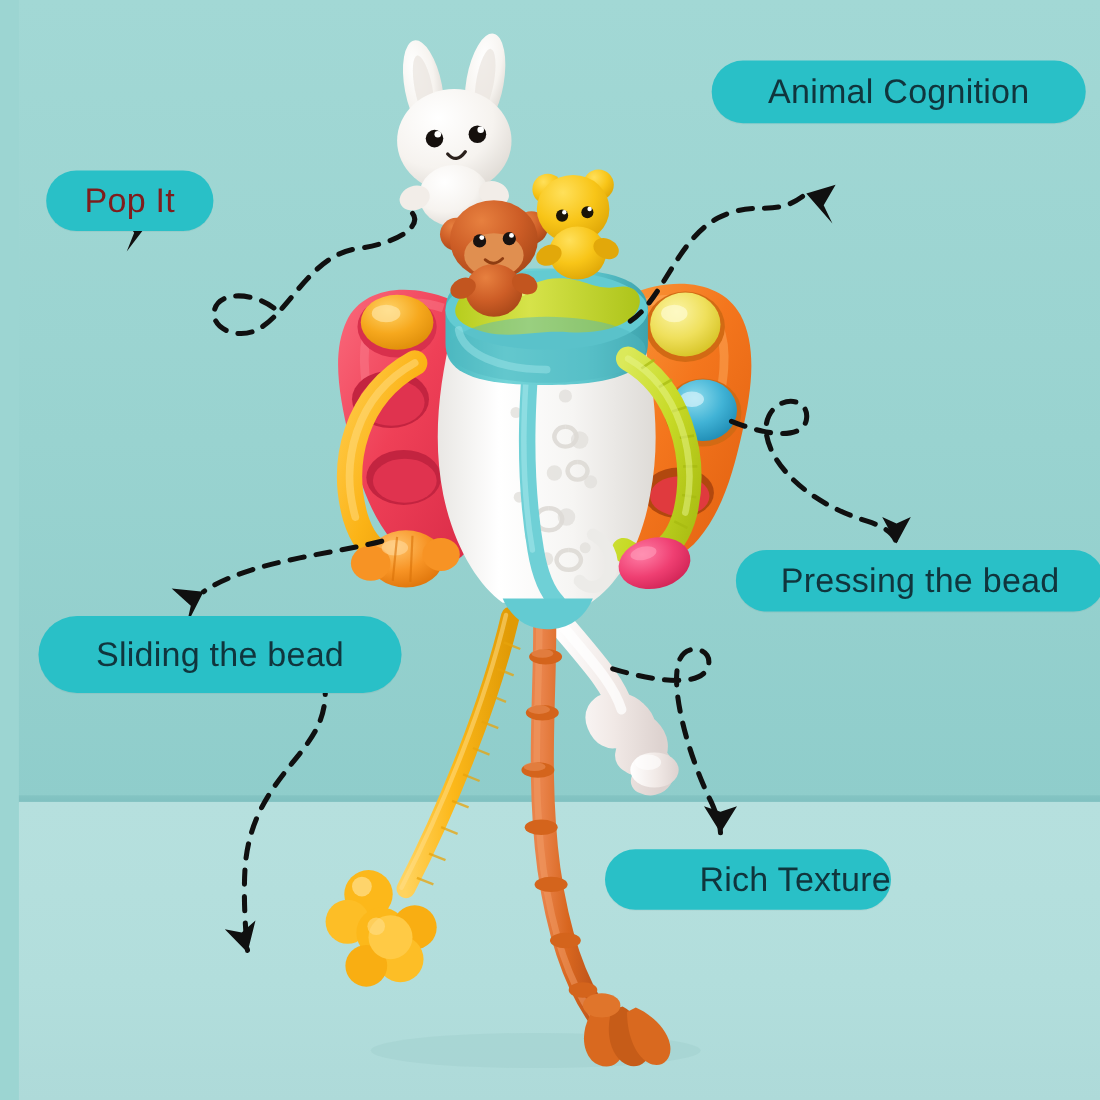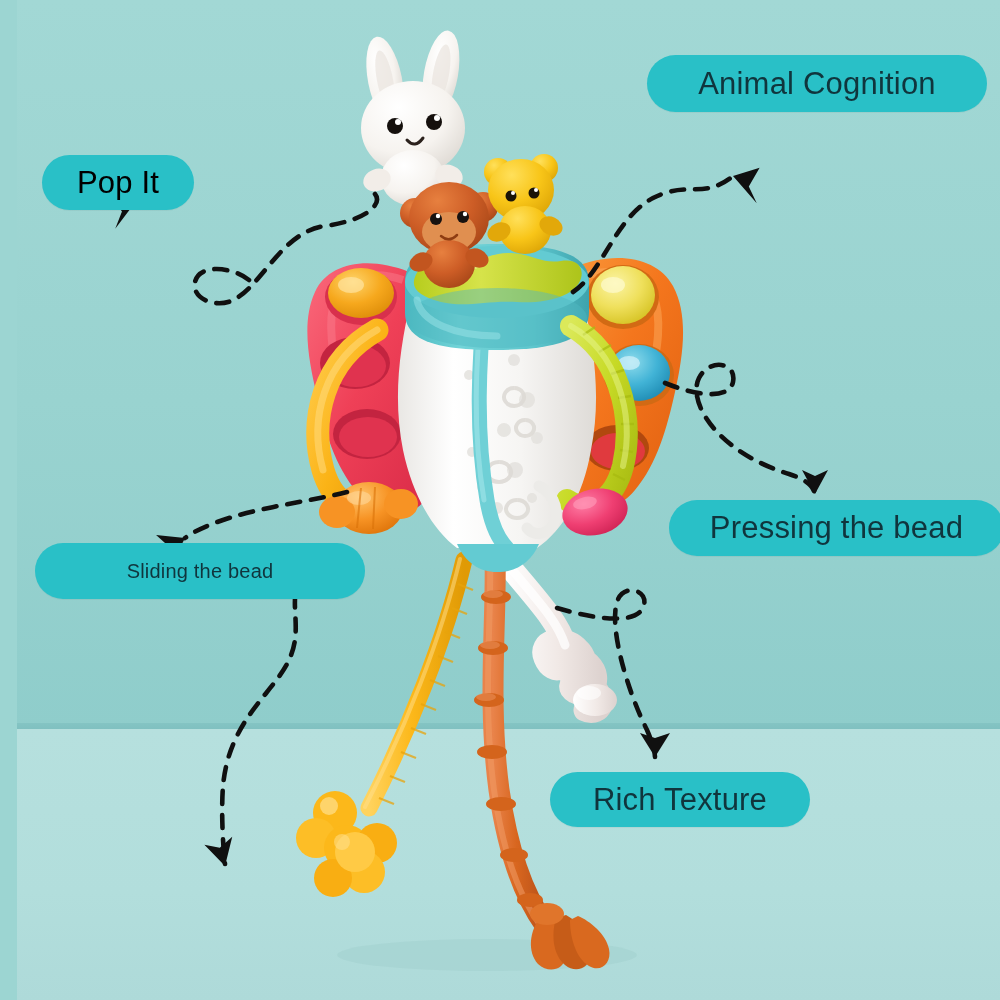--- a/index.html
+++ b/index.html
@@ -417,26 +417,26 @@
       <path d="M798,494 l-13,-24 13,6 13,-6 Z"></path>
       <path d="M168,538 l-28,8 22,8 3,18 Z" transform="rotate(22 168 538)"></path>
       <path d="M638,757 l-15,-24 15,5 15,-5 Z"></path>
       <path d="M208,866 l-14,-26 14,7 15,-7 Z" transform="rotate(-16 208 866)"></path>
     </g>
   </svg>
 
   <div class="pill" style="left: 630px; top: 55px; width: 340px; height: 57px; font-size: 31px; background: rgb(41, 192, 199); color: rgb(16, 53, 61);">
       <span>Animal Cognition</span>
     </div>
-  <div class="pill" style="left: 25px; top: 155px; width: 152px; height: 55px; font-size: 31px; background: rgb(41, 192, 199); color: #000000;">
+  <div class="pill" style="left: 25px; top: 155px; width: 152px; height: 55px; font-size: 31px; background: rgb(41, 192, 199); color: #7f1d1d;">
       <span>Pop It</span>
     </div>
   <div class="pill" style="left: 652px; top: 500px; width: 335px; height: 56px; font-size: 31px; background: rgb(41, 192, 199); color: rgb(16, 53, 61);">
       <span>Pressing the bead</span>
     </div>
-  <div class="pill" style="left: 18px; top: 543px; width: 330px; height: 56px; font-size: 20px; background: rgb(41, 192, 199); color: rgb(16, 53, 61);">
+  <div class="pill" style="left: 18px; top: 560px; width: 330px; height: 70px; font-size: 31px; background: rgb(41, 192, 199); color: rgb(16, 53, 61);">
       <span>Sliding the bead</span>
     </div>
-  <div class="pill" style="left: 533px; top: 772px; width: 260px; height: 55px; font-size: 31px; background: rgb(41, 192, 199); color: rgb(16, 53, 61);">
+  <div class="pill" style="left: 533px; top: 772px; width: 260px; height: 55px; font-size: 31px; background: rgb(41, 192, 199); color: rgb(16, 53, 61); justify-content: flex-end;">
       <span>Rich Texture</span>
     </div>
 
 </div>
 
 </body></html>

